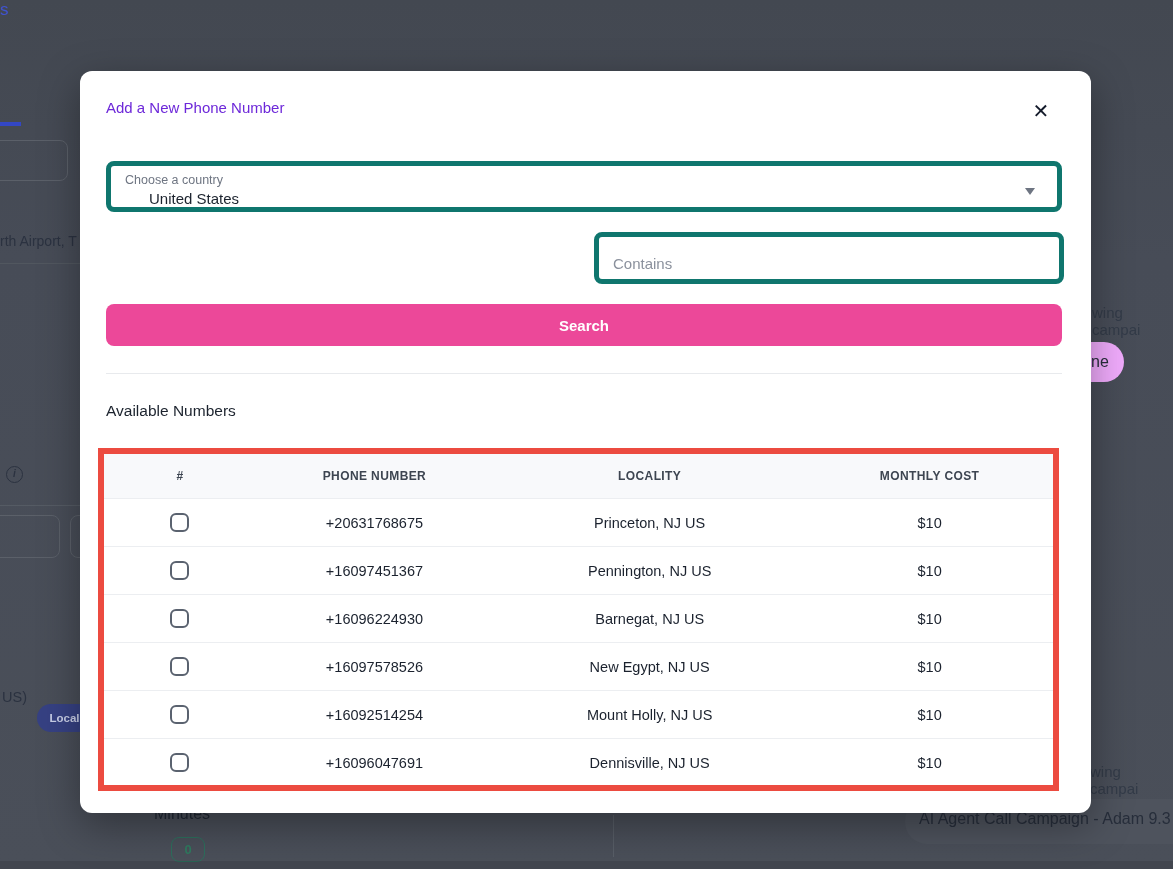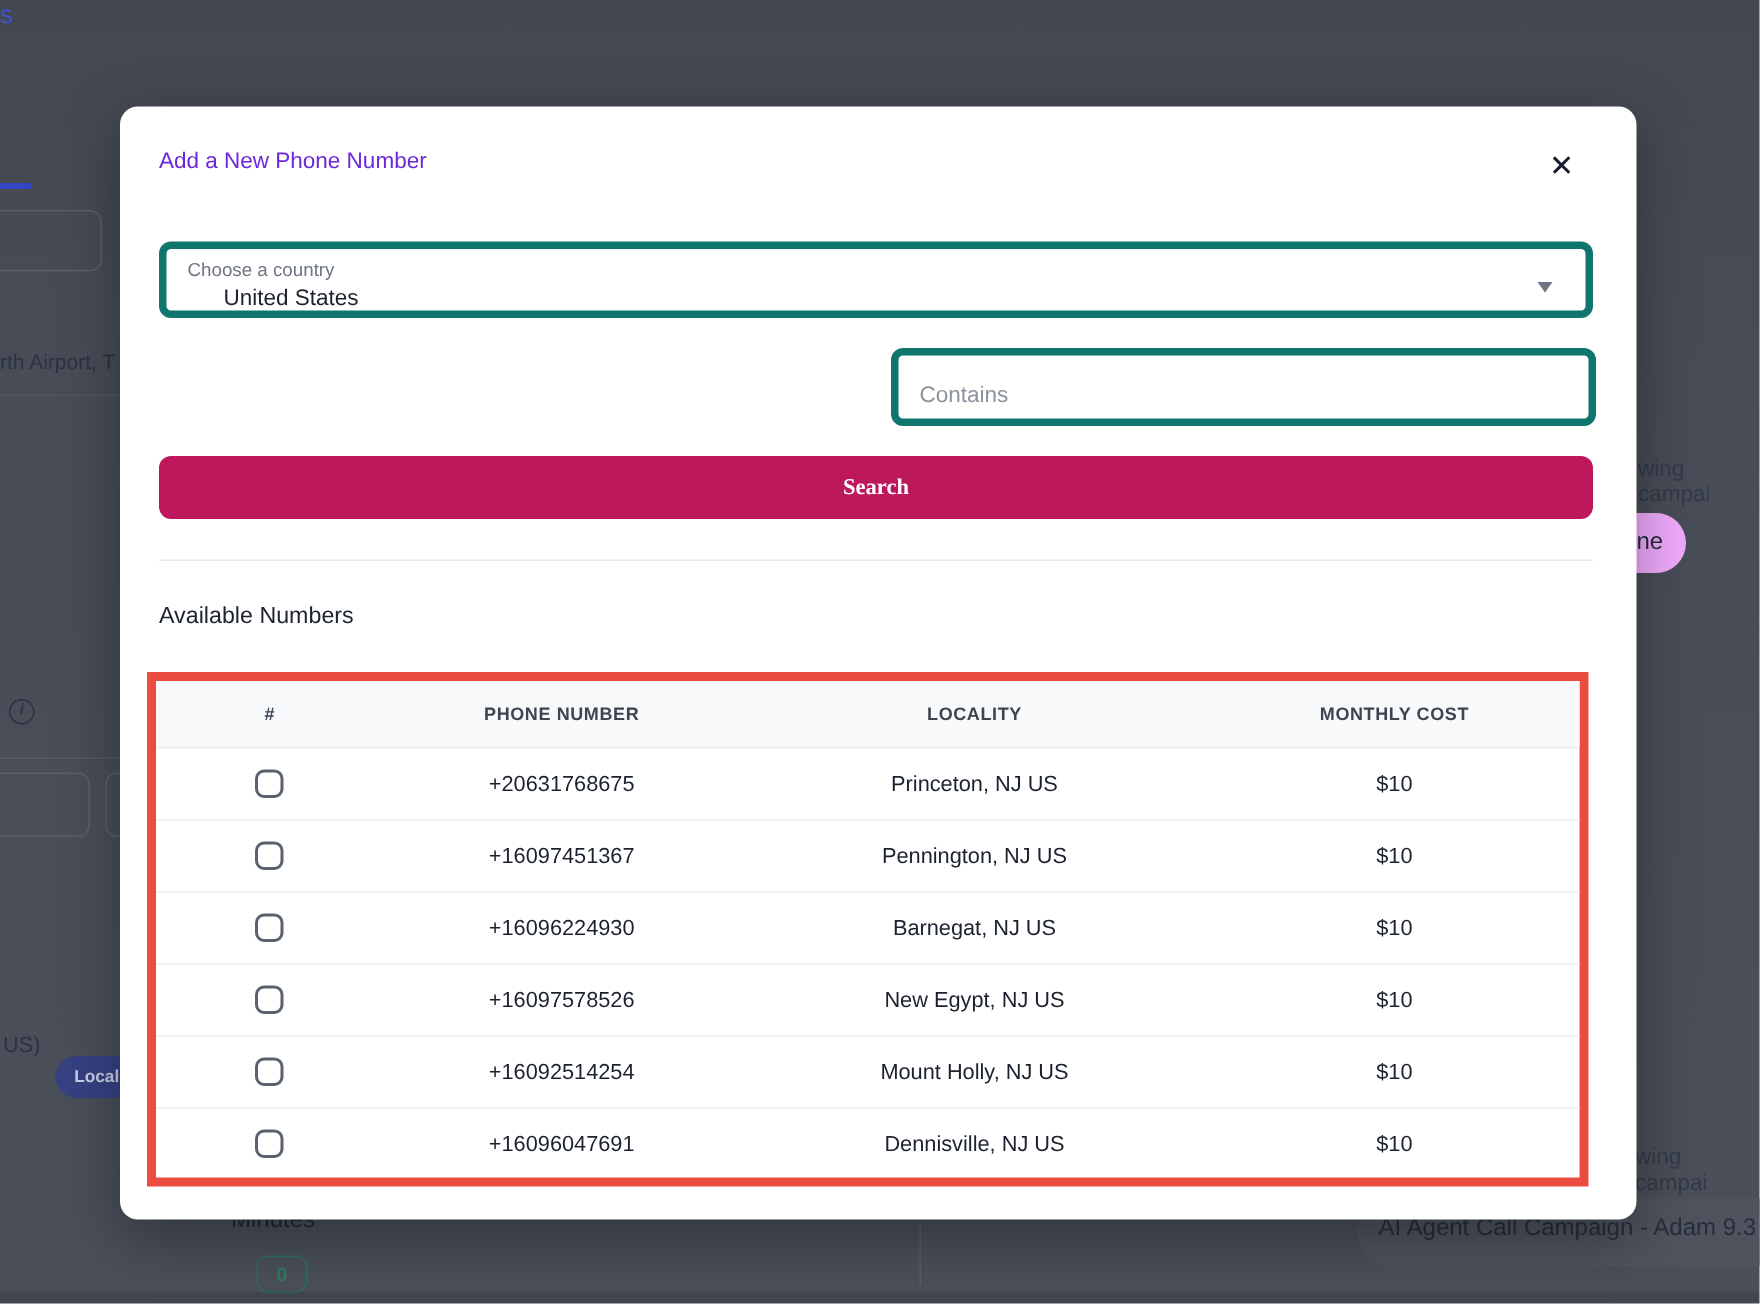--- a/index.html
+++ b/index.html
@@ -43,21 +43,21 @@
   .field-label { position:absolute; left:14px; top:7px; font-size:12.5px; color:#6e7582; }
   .field-value { position:absolute; left:14px; top:24px; font-size:15px; color:#1c232e;margin-left:24px; }
   .country-select { left:26px; top:90px; width:956px; height:51px; cursor:pointer; }
   .caret { position:absolute; right:22px; top:22px; width:0; height:0; border-left:5.5px solid transparent; border-right:5.5px solid transparent; border-top:7px solid #6e7582; }
   .area-field { left:26px; top:161px; width:469px; height:52px; }
   .area-field .field-label { top:8px; }
   .area-field .field-value { top:25px; }
   .contains-field { left:514px; top:161px; width:470px; height:52px; }
   .placeholder { position:absolute; left:14px; top:0; height:52px; display:flex; align-items:center; font-size:15px; color:#8b919d; }
 
-  .search-btn { position:absolute; left:26px; top:233px; width:956px; height:42px; border:none; border-radius:8px; background:#be185d; color:#ffffff; font-family:Liberation Serif, serif; font-size:15px; font-weight:700; cursor:pointer; display:flex; align-items:center; justify-content:center; }
+  .search-btn { position:absolute; left:26px; top:233px; width:956px; height:42px; border:none; border-radius:8px; background:#ec4899; color:#ffffff; font-family:Liberation Sans, sans-serif; font-size:15px; font-weight:700; cursor:pointer; display:flex; align-items:center; justify-content:center; }
   .divider { position:absolute; left:26px; top:302px; width:956px; height:1px; background:#e8eaed; }
   .section-title { position:absolute; left:26px; top:331px; font-size:15.5px; color:#1c232e; }
 
   .table-highlight { position:absolute; left:18px; top:377px; width:961px; height:343px; border:6px solid #ec4b40; background:#fff; }
   .num-table { width:100%; }
   .t-row { display:grid; grid-template-columns:16% 25% 33% 26%; align-items:center; }
   .t-head { height:44px; background:#f8f9fb; }
   .t-head .t-cell { font-size:12px; font-weight:600; color:#3d4551; letter-spacing:.4px; }
   .t-body .t-row { height:48px; border-top:1px solid #eceef1; }
   .t-cell { text-align:center; font-size:14.5px; color:#1b222e; }

